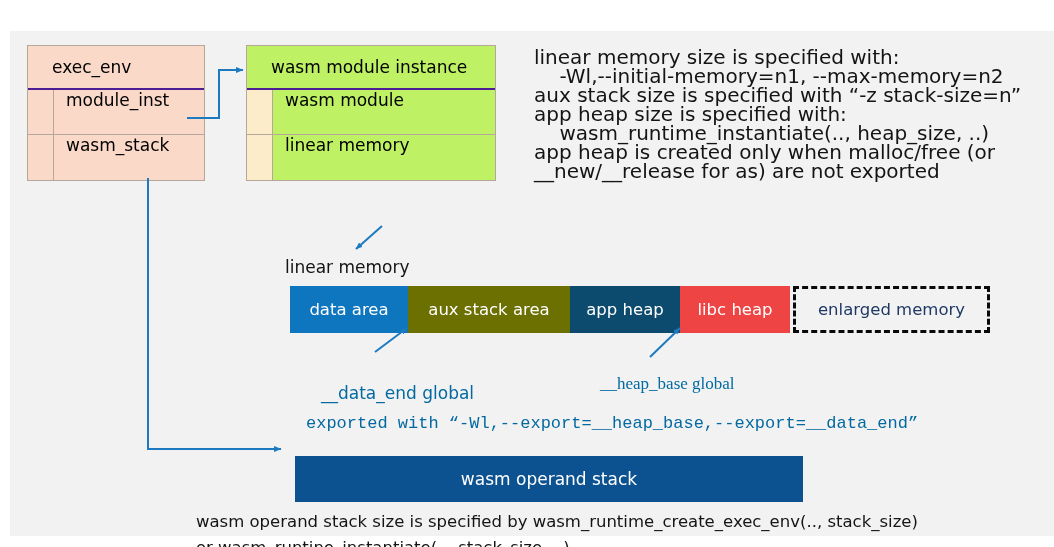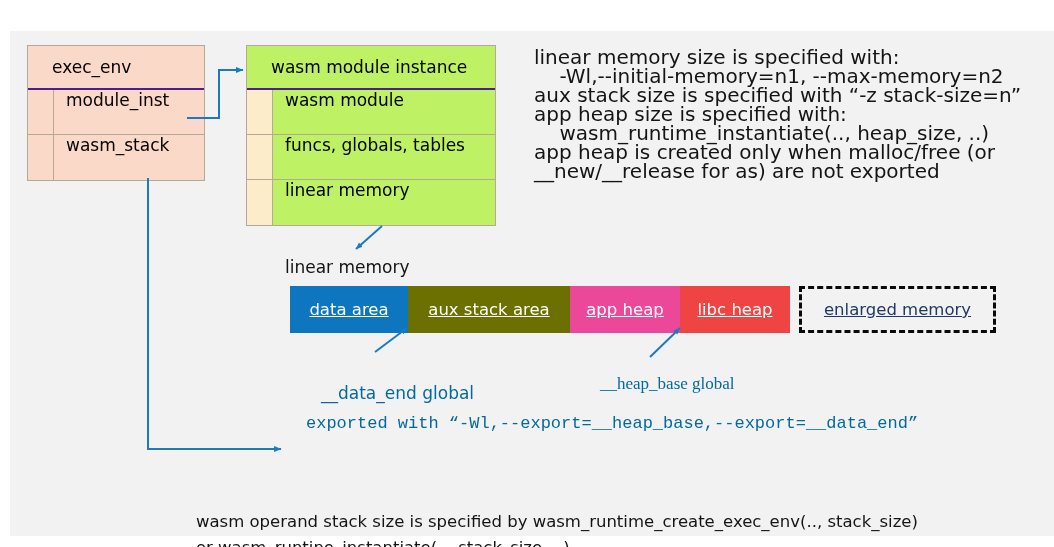--- a/index.html
+++ b/index.html
@@ -113,27 +113,26 @@
     align-items: stretch;
   }
   .seg {
     display: flex;
     align-items: center;
     justify-content: center;
     color: #ffffff;
     font-size: 16.5px;
     white-space: nowrap;
     box-sizing: border-box;
-    text-decoration: underline;
   }
   .seg.dashed {
     background: #f2f2f2;
     color: #1f3864;
     border: 3px dashed #0a0a0a;
-    margin-left: 9px;
+    margin-left: 3px;
   }
 
   
   .annot {
     font-size: 17px;
     color: #0369a1;
     white-space: nowrap;
   }
   #data-end-label { left: 311px; top: 352px; }
   #heap-base-label { left: 590px; top: 343px; font-family: Liberation Serif, serif; }
@@ -189,24 +188,20 @@
         <div class="sb-gutter"></div>
         <div class="sb-label">wasm_stack</div>
       </div>
     </div>
 
     <div class="abs structbox" id="module-inst-box">
       <div class="sb-head">wasm module instance</div>
       <div class="sb-row">
         <div class="sb-gutter"></div>
         <div class="sb-label">wasm module</div>
-      </div>
-      <div class="sb-row">
-        <div class="sb-gutter"></div>
-        <div class="sb-label">funcs, globals, tables</div>
       </div>
       <div class="sb-row">
         <div class="sb-gutter"></div>
         <div class="sb-label">linear memory</div>
       </div>
     </div>
 
     <div class="abs" id="info-text">linear memory size is specified with:
     -Wl,--initial-memory=n1, --max-memory=n2
 aux stack size is specified with “-z stack-size=n”
@@ -217,35 +212,38 @@
 
     <div class="abs" id="linmem-caption">linear memory</div>
 
     <div class="abs" id="membar">
       <div class="seg" style="width: 118px; background: rgb(13, 118, 191);">
         <span>data area</span>
       </div>
       <div class="seg" style="width: 162px; background: rgb(107, 112, 0); align-items: center;">
         <span>aux stack area</span>
       </div>
-      <div class="seg" style="width: 110px; background: #ec4899;">
+      <div class="seg" style="width: 110px; background: #0c4a6e;">
         <span>app heap</span>
       </div>
       <div class="seg" style="width: 110px; background: #ef4444;">
         <span>libc heap</span>
       </div>
       <div class="seg dashed" style="width: 197px; background: rgb(242, 242, 242); color: rgb(31, 56, 100);">
         <span>enlarged memory</span>
       </div>
     </div>
 
     <div class="abs annot" id="data-end-label">__data_end global</div>
     <div class="abs annot" id="heap-base-label">__heap_base global</div>
     <div class="abs annot" id="exported-line">exported with “-Wl,--export=__heap_base,--export=__data_end”</div>
 
+    <div class="abs" id="operand-stack" style="background: rgb(13, 82, 144);">
+      <span>wasm operand stack</span>
+    </div>
 
     <div class="abs" id="bottom-text">wasm operand stack size is specified by wasm_runtime_create_exec_env(.., stack_size)
 or wasm_runtine_instantiate(.., stack_size, ..)</div>
   </div>
 
   <svg class="abs" id="connectors" viewBox="0 0 1054 547" xmlns="http://www.w3.org/2000/svg">
     <defs>
       <marker id="arrowhead" markerWidth="9" markerHeight="9" refX="7.5" refY="3.2" orient="auto" markerUnits="userSpaceOnUse">
         <path d="M0,0 L8,3.2 L0,6.4 z" fill="#1e7ac0"></path>
       </marker>

